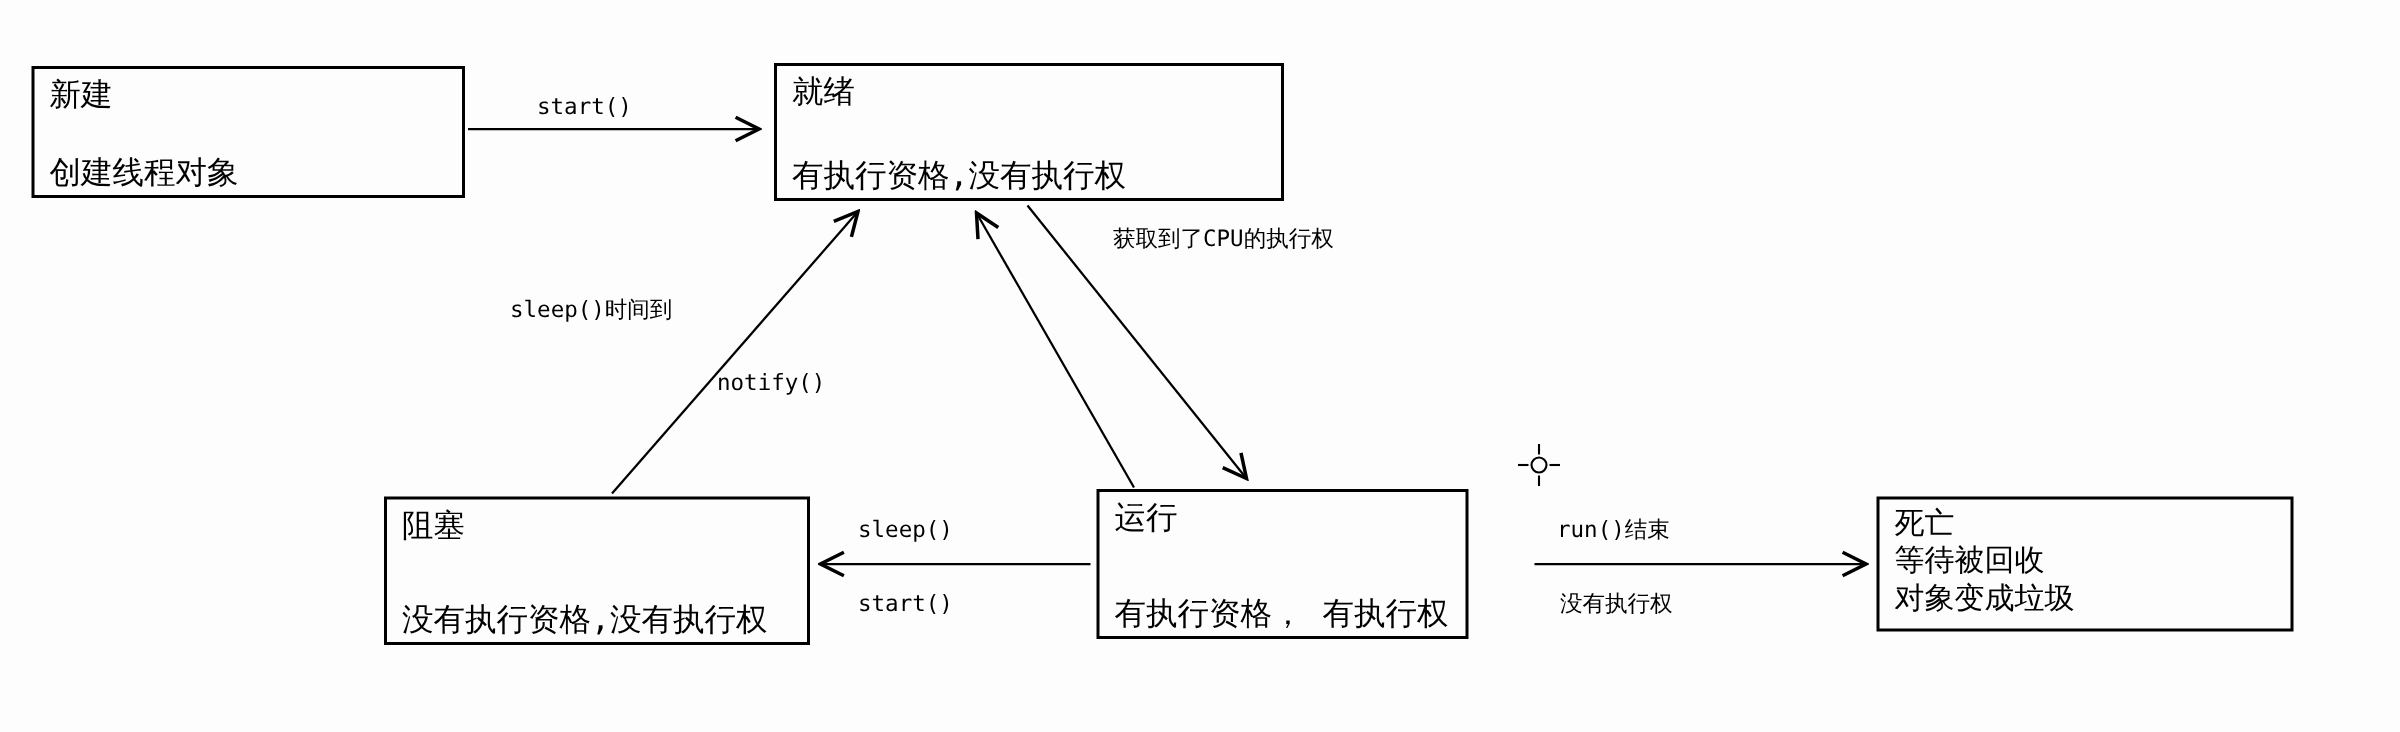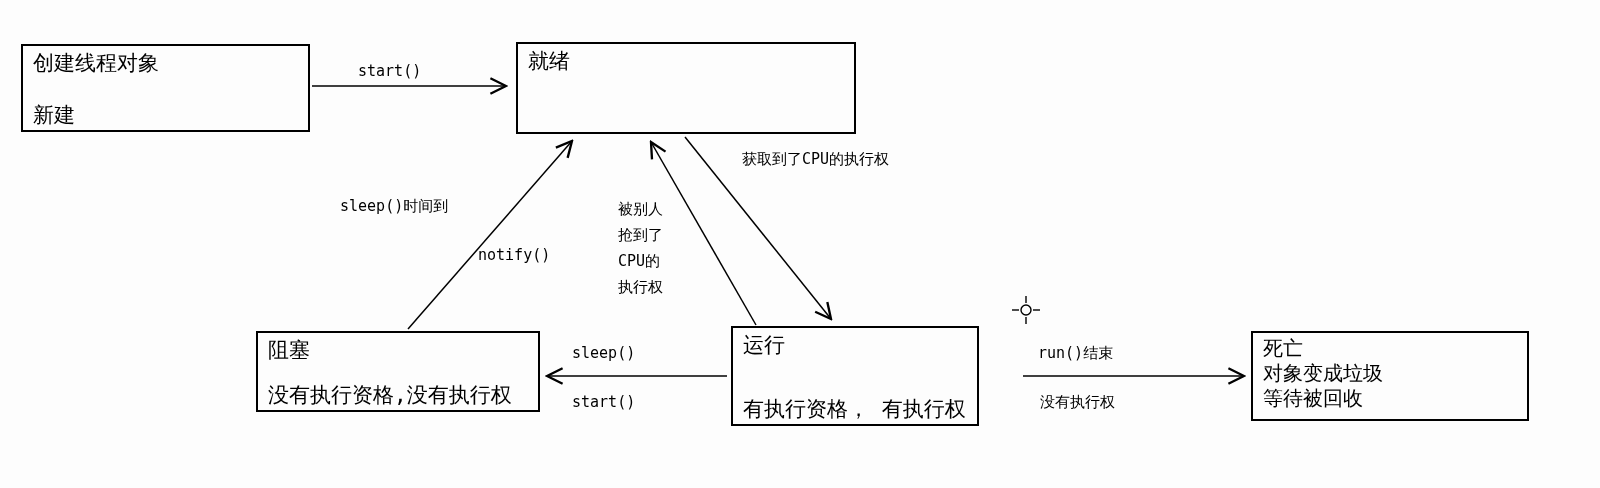--- a/index.html
+++ b/index.html
@@ -76,54 +76,49 @@
     <g stroke="#000000" stroke-width="1.4" fill="none">
       <circle cx="1026" cy="310" r="5"></circle>
       <line x1="1026" y1="296" x2="1026" y2="303"></line>
       <line x1="1026" y1="317" x2="1026" y2="324"></line>
       <line x1="1012" y1="310" x2="1019" y2="310"></line>
       <line x1="1033" y1="310" x2="1040" y2="310"></line>
     </g>
   </svg>
 
   <div class="node" style="left:21px; top:44px; width:289px; height:88px;">
+    <div>新建</div>
     <div>创建线程对象</div>
-    <div>新建</div>
   </div>
 
   <div class="node" style="left:516px; top:42px; width:340px; height:92px;">
     <div>就绪</div>
+    <div>有执行资格,没有执行权</div>
   </div>
 
   <div class="node" style="left:731px; top:326px; width:248px; height:100px;">
     <div>运行</div>
     <div>有执行资格， 有执行权</div>
   </div>
 
-  <div class="node" style="left:256px; top:331px; width:284px; height:81px;">
+  <div class="node" style="left:256px; top:331px; width:284px; height:99px;">
     <div>阻塞</div>
     <div>没有执行资格,没有执行权</div>
   </div>
 
   <div class="node node-dead" style="left:1251px; top:331px; width:278px; height:90px;">
     <div>死亡</div>
+    <div>等待被回收</div>
     <div>对象变成垃圾</div>
-    <div>等待被回收</div>
   </div>
 
   <div class="lbl" style="left:358px; top:58px;">start()</div>
 
   <div class="lbl" style="left:742px; top:146px;text-align:center;">获取到了CPU的执行权</div>
 
-  <div class="lbl" style="left:618px; top:196px;">
-    <div>被别人</div>
-    <div>抢到了</div>
-    <div>CPU的</div>
-    <div>执行权</div>
-  </div>
 
   <div class="lbl" style="left:340px; top:193px;text-align:right;">sleep()时间到</div>
 
   <div class="lbl" style="left:478px; top:242px;">notify()</div>
 
   <div class="lbl" style="left:572px; top:340px;">sleep()</div>
 
   <div class="lbl" style="left:572px; top:389px;">start()</div>
 
   <div class="lbl" style="left:1038px; top:340px;">run()结束</div>

